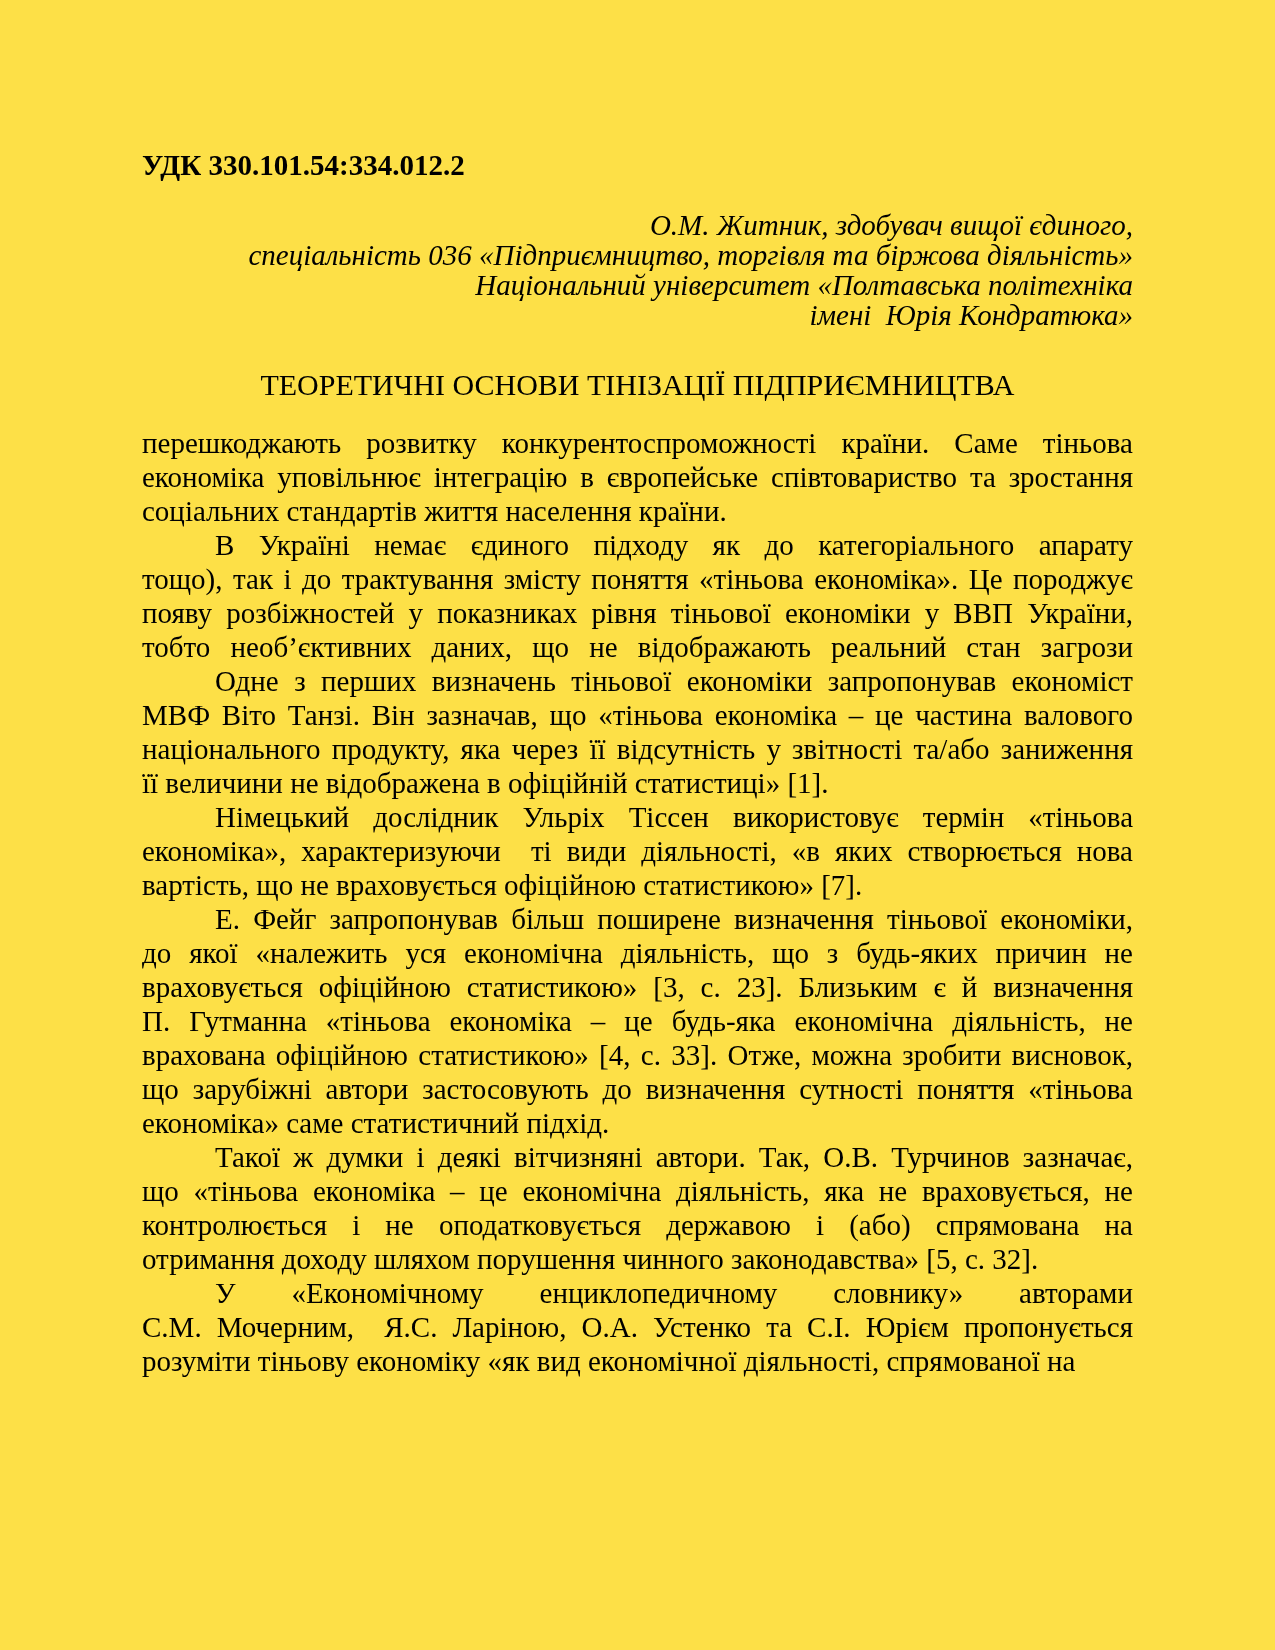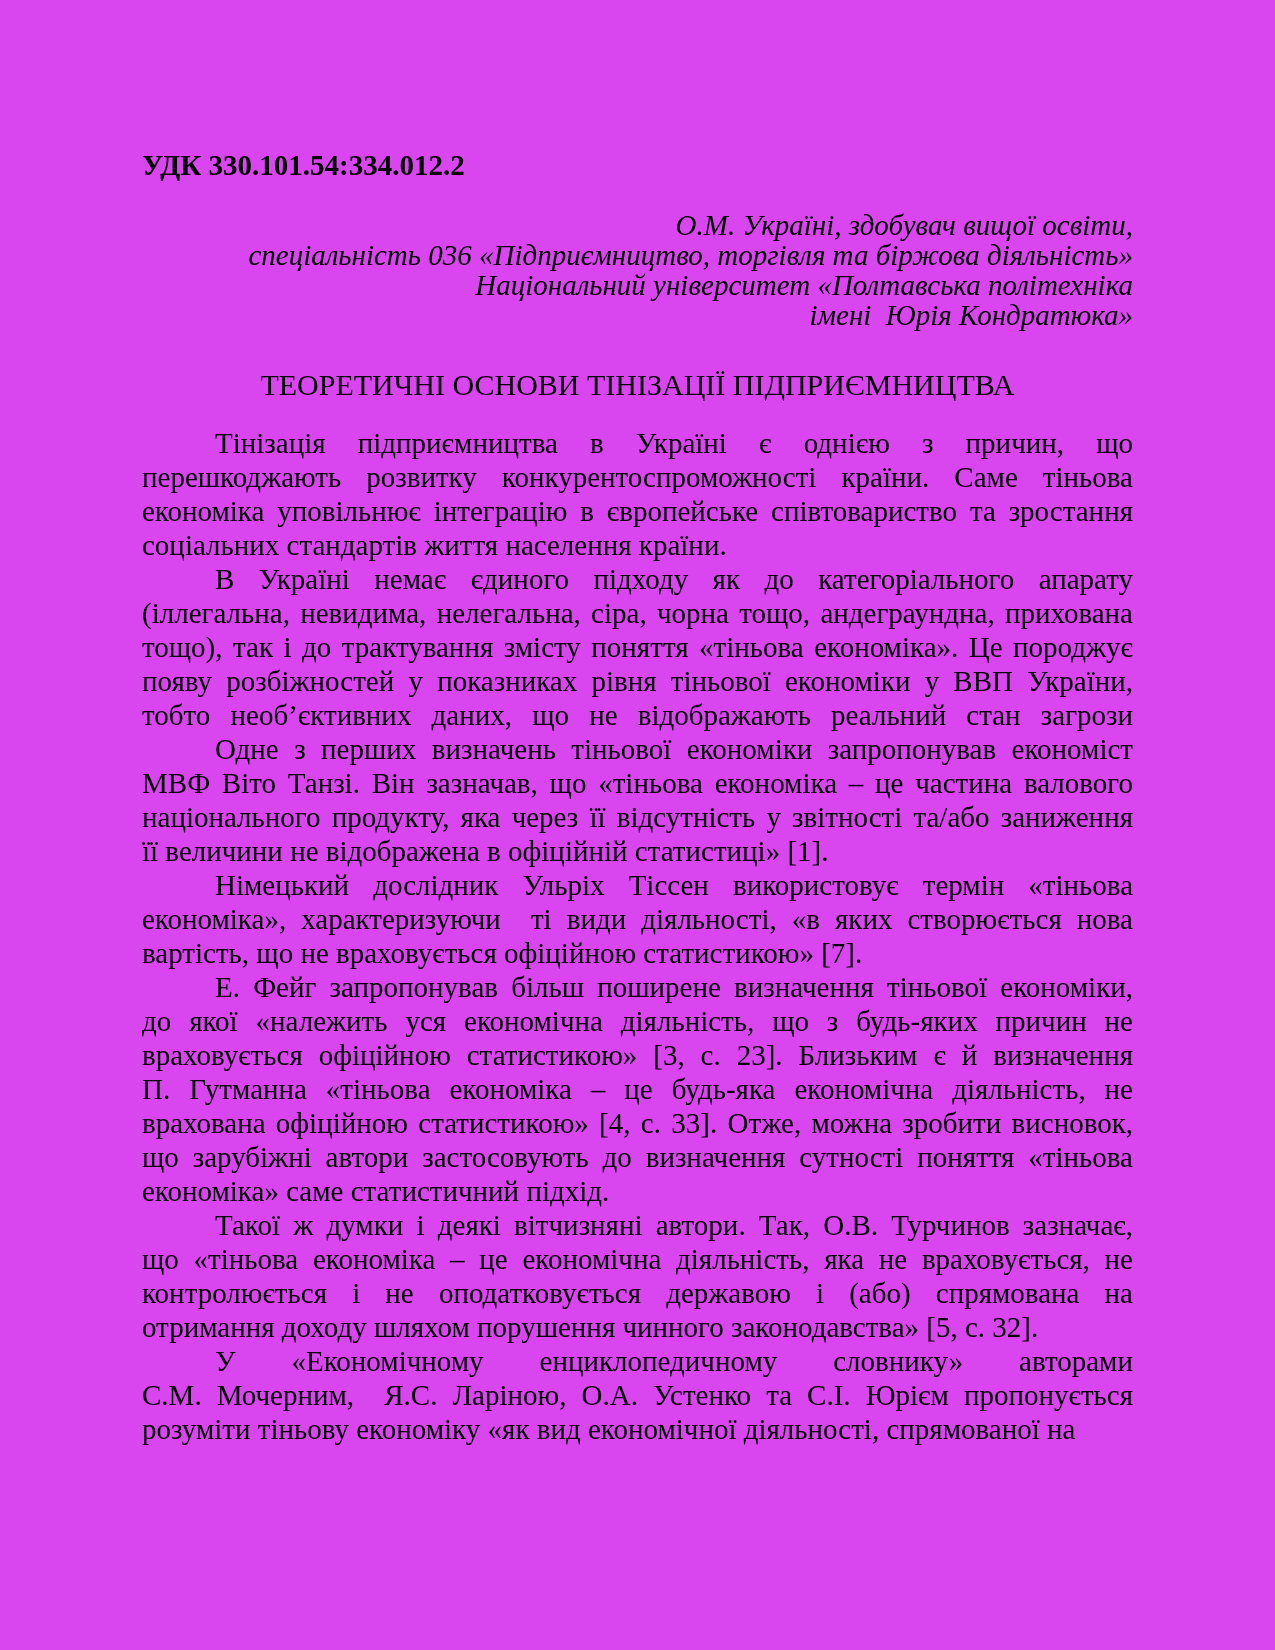--- a/index.html
+++ b/index.html
@@ -9,21 +9,21 @@
     width: 1275px;
     height: 1650px;
     color: #000000;
     font-family: "Liberation Serif", "DejaVu Serif", serif;
     overflow: hidden;
   }
   .page {
     position: relative;
     width: 1275px;
     height: 1650px;
-    background: #d946ef;
+    background: #fde047;
     padding: 149px 142px 0 142px;
     overflow: hidden;
   }
   .udc {
     font-size: 29px;
     line-height: 33px;
     font-weight: bold;
     text-align: left;
   }
   .authors {
@@ -56,38 +56,36 @@
   .line.first { text-indent: 73px; }
   .line.last { text-align-last: left; }
 </style>
 </head>
 <body>
 
 <div class="page">
   <p class="udc">УДК 330.101.54:334.012.2</p>
 
   <div class="authors">
-      <div class="author-line">О.М. Україні, здобувач вищої освіти,</div>
+      <div class="author-line">О.М. Житник, здобувач вищої єдиного,</div>
       <div class="author-line">спеціальність 036 «Підприємництво, торгівля та біржова діяльність»</div>
       <div class="author-line">Національний університет «Полтавська політехніка</div>
       <div class="author-line">імені&nbsp; Юрія Кондратюка»</div>
     </div>
 
   <h1 class="title">ТЕОРЕТИЧНІ ОСНОВИ ТІНІЗАЦІЇ ПІДПРИЄМНИЦТВА</h1>
 
   <main class="article-body">
       <div class="para">
-        <div class="line first">Тінізація підприємництва в Україні є однією з причин, що</div>
         <div class="line">перешкоджають розвитку конкурентоспроможності країни. Саме тіньова</div>
         <div class="line">економіка уповільнює інтеграцію в європейське співтовариство та зростання</div>
         <div class="line last">соціальних стандартів життя населення країни.</div>
       </div>
       <div class="para">
         <div class="line first">В Україні немає єдиного підходу як до категоріального апарату</div>
-        <div class="line">(іллегальна, невидима, нелегальна, сіра, чорна тощо, андеграундна, прихована</div>
         <div class="line">тощо), так і до трактування змісту поняття «тіньова економіка». Це породжує</div>
         <div class="line">появу розбіжностей у показниках рівня тіньової економіки у ВВП України,</div>
         <div class="line">тобто необ’єктивних даних, що не відображають реальний стан загрози</div>
       </div>
       <div class="para">
         <div class="line first">Одне з перших визначень тіньової економіки запропонував економіст</div>
         <div class="line">МВФ Віто Танзі. Він зазначав, що «тіньова економіка – це частина валового</div>
         <div class="line">національного продукту, яка через її відсутність у звітності та/або заниження</div>
         <div class="line last">її величини не відображена в офіційній статистиці» [1].</div>
       </div>

